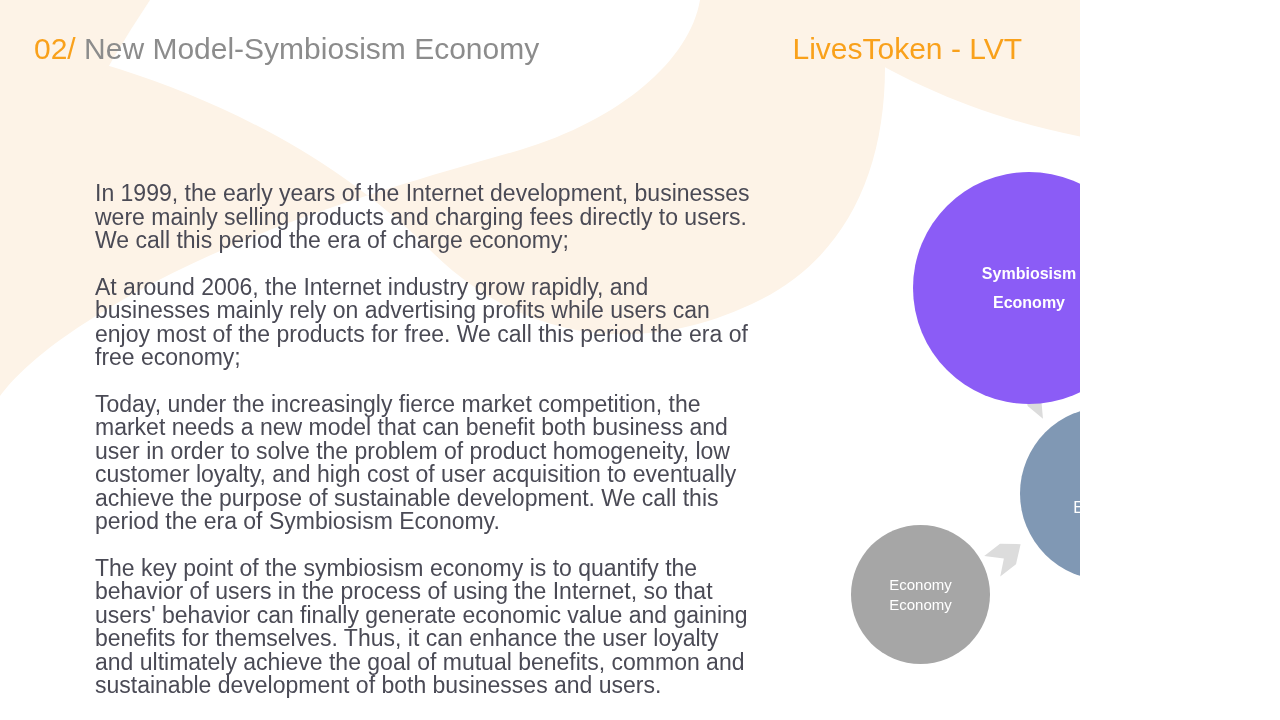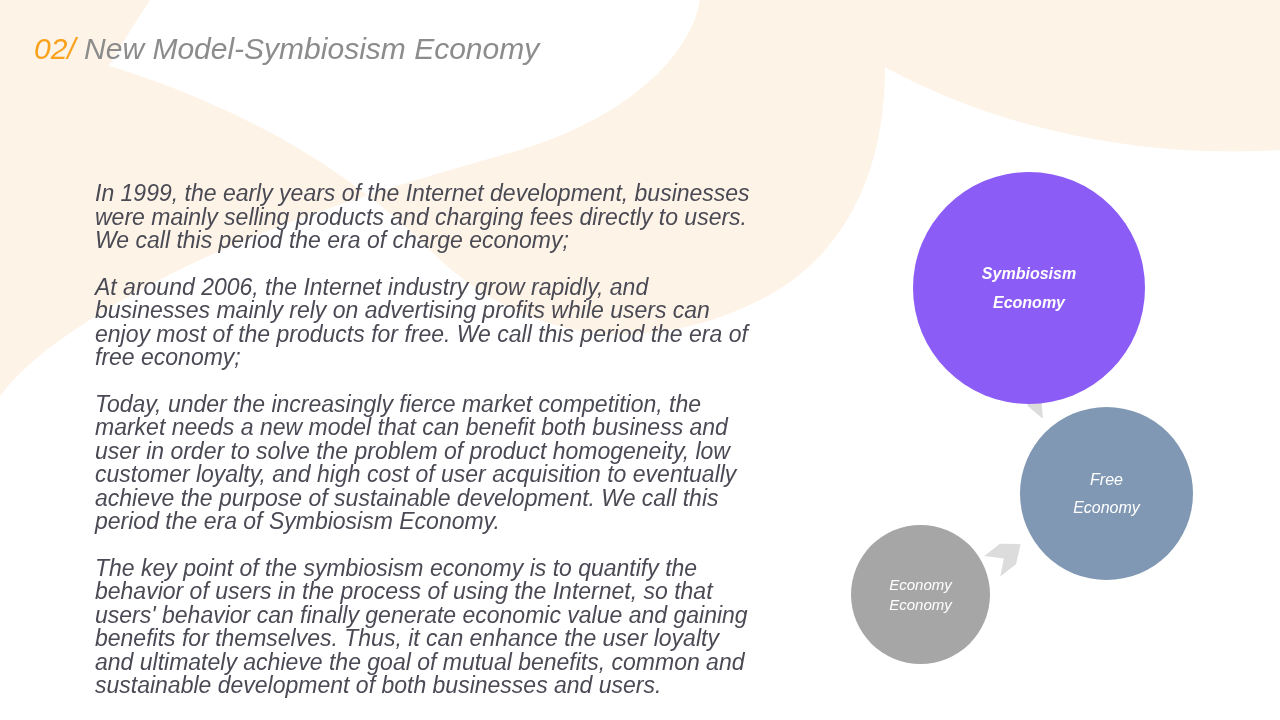--- a/index.html
+++ b/index.html
@@ -10,25 +10,24 @@
   body {
     width: 1280px;
     height: 720px;
     overflow: hidden;
     font-family: "Liberation Sans", sans-serif;
     position: relative;
   }
   .slide {
     position: absolute;
     left: 0; top: 0;
-    width: 1280px;
+    width: 1080px;
     height: 720px;
     background: #ffffff;
     overflow: hidden;
-    font-style: italic;
   }
   
   .bg-layer {
     position: absolute;
     left: 0; top: 0;
     width: 1280px;
     height: 720px;
     pointer-events: none;
   }
   
@@ -148,20 +147,21 @@
 
     <path d="M 0 0 L 150 0
              C 90 90 40 190 0 300 Z" fill="#FDF3E7"></path>
   </svg>
 
   <div class="header-kicker">
     <span class="kicker-num">02/</span>
     <span class="kicker-text">New Model-Symbiosism Economy</span>
   </div>
 
+  <div class="brand">LivesToken - LVT</div>
 
 
   <div class="body-copy">
     <p>In 1999, the early years of the Internet development, businesses were mainly selling products and charging fees directly to users. We call this period the era of charge economy;</p>
     <p>At around 2006, the Internet industry grow rapidly, and businesses mainly rely on advertising profits while users can enjoy most of the products for free. We call this period the era of free economy;</p>
     <p>Today, under the increasingly fierce market competition, the market needs a new model that can benefit both business and user in order to solve the problem of product homogeneity, low customer loyalty, and high cost of user acquisition to eventually achieve the purpose of sustainable development. We call this period the era of Symbiosism Economy.</p>
     <p>The key point of the symbiosism economy is to quantify the behavior of users in the process of using the Internet, so that users' behavior can finally generate economic value and gaining benefits for themselves. Thus, it can enhance the user loyalty and ultimately achieve the goal of mutual benefits, common and sustainable development of both businesses and users.</p>
   </div>
 
   <svg class="bg-layer" viewBox="0 0 1280 720" width="1280" height="720" aria-hidden="true">

